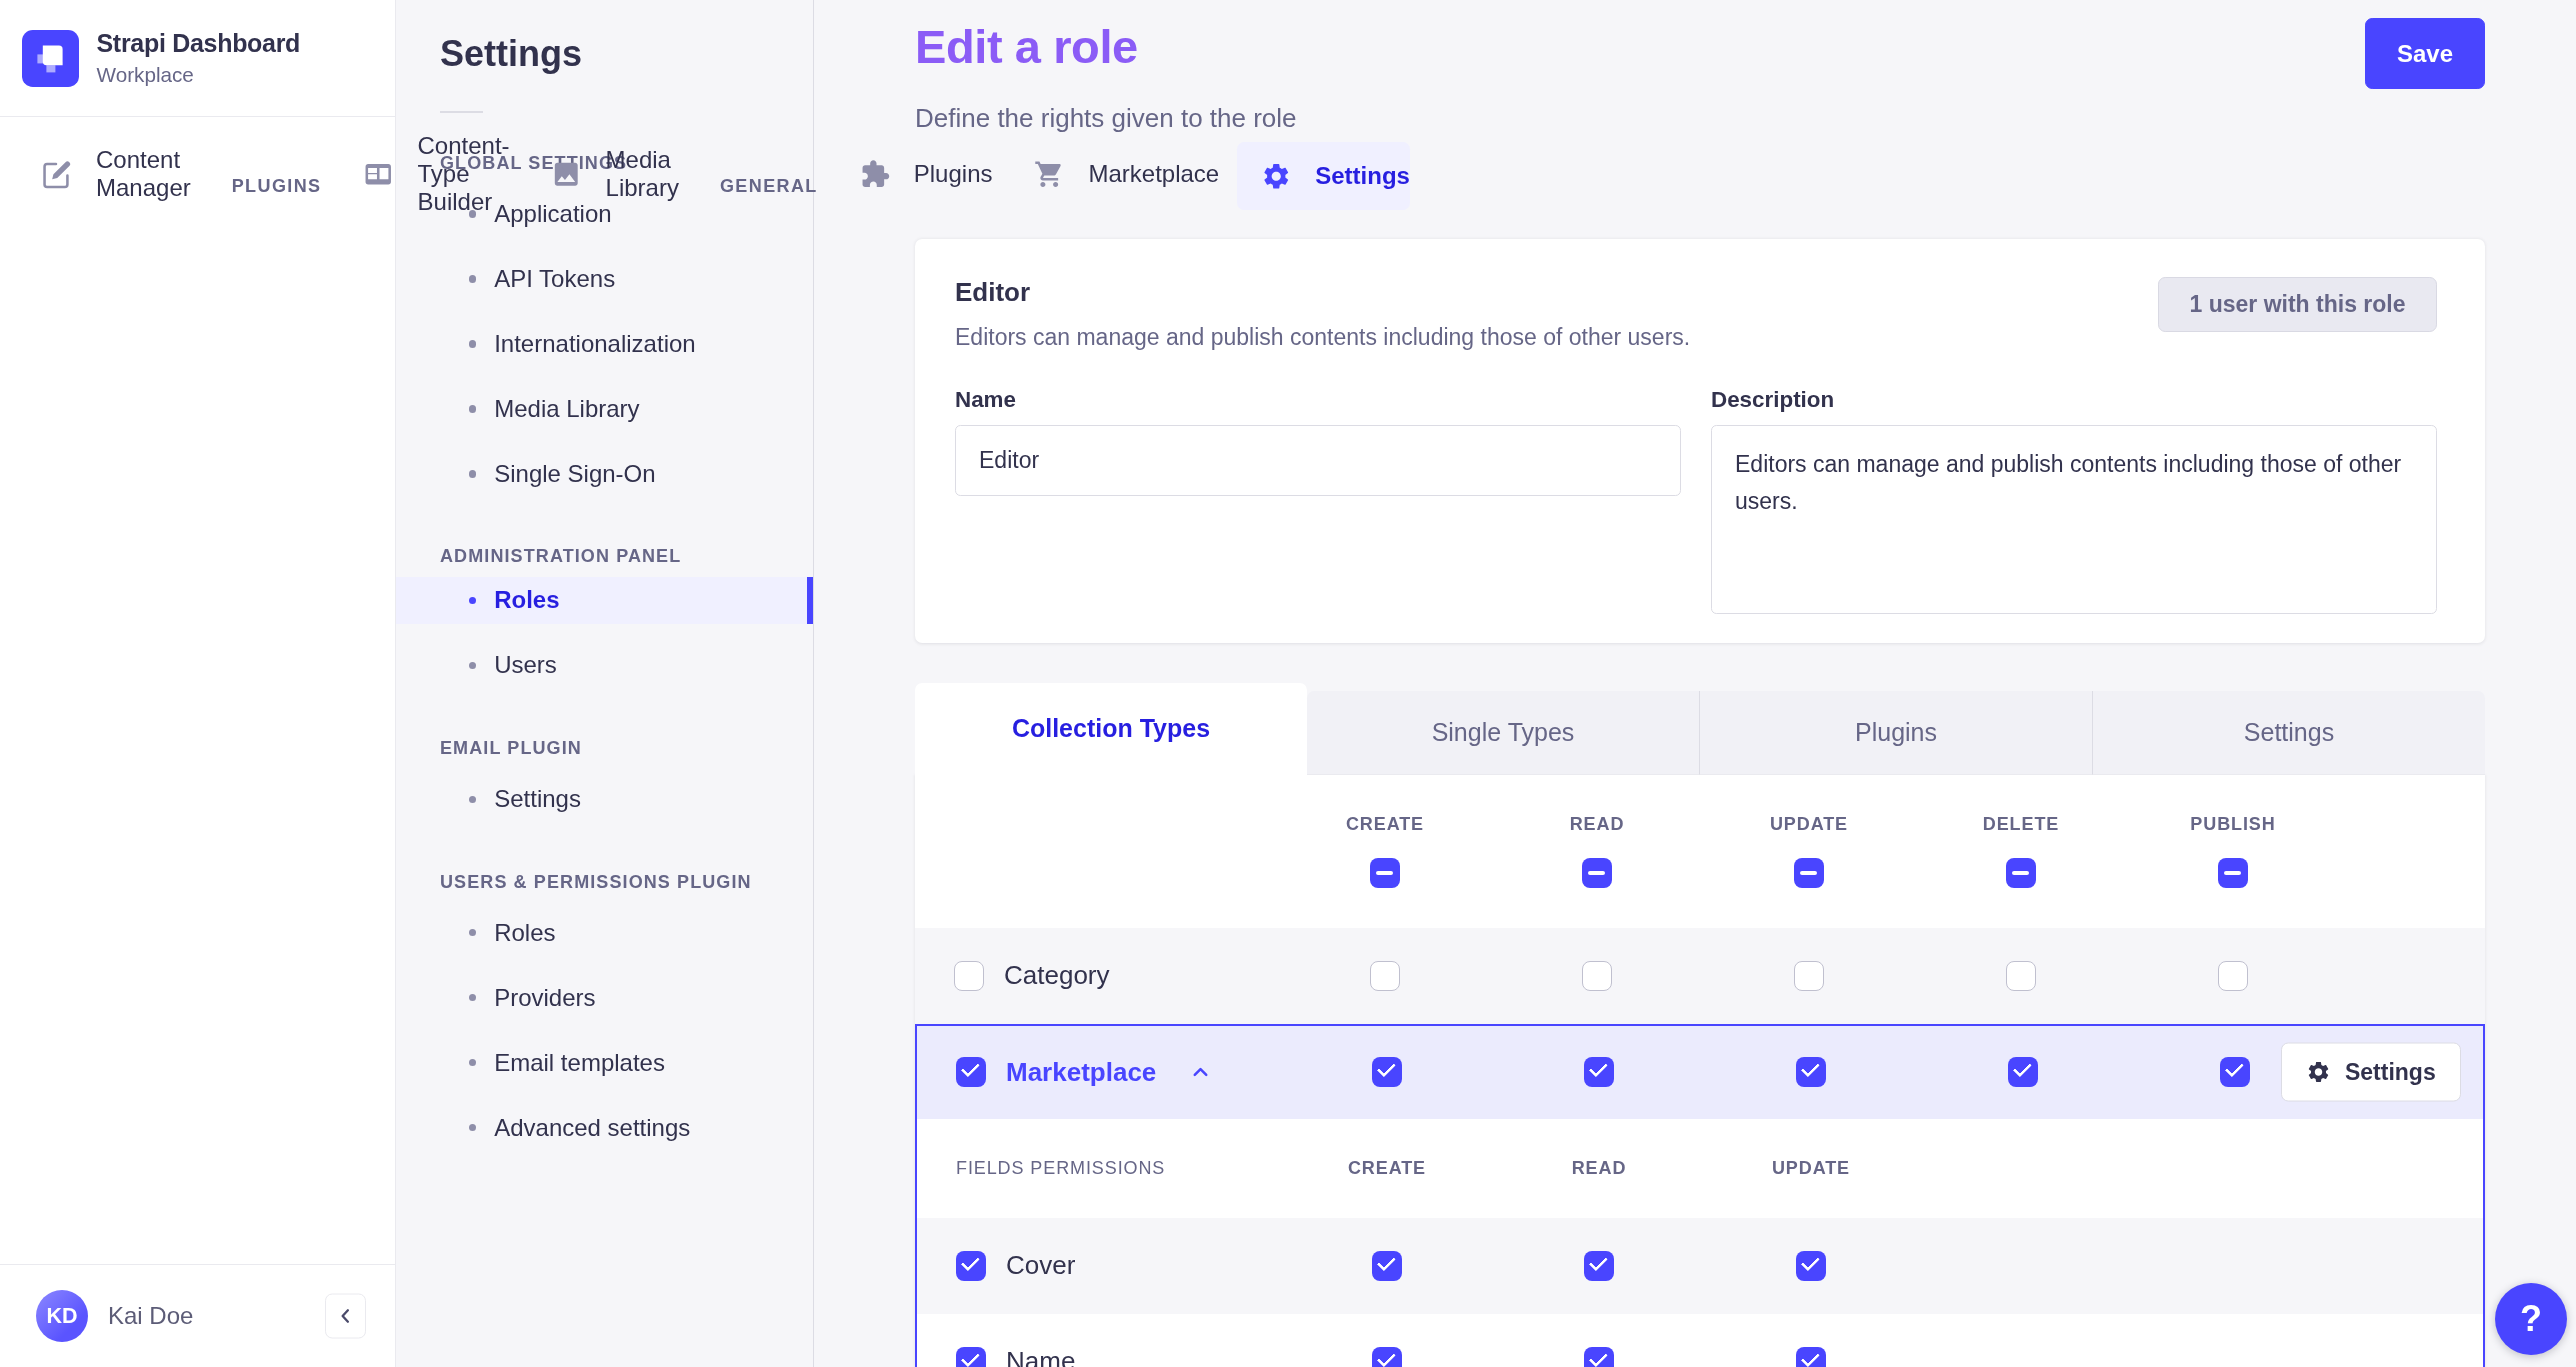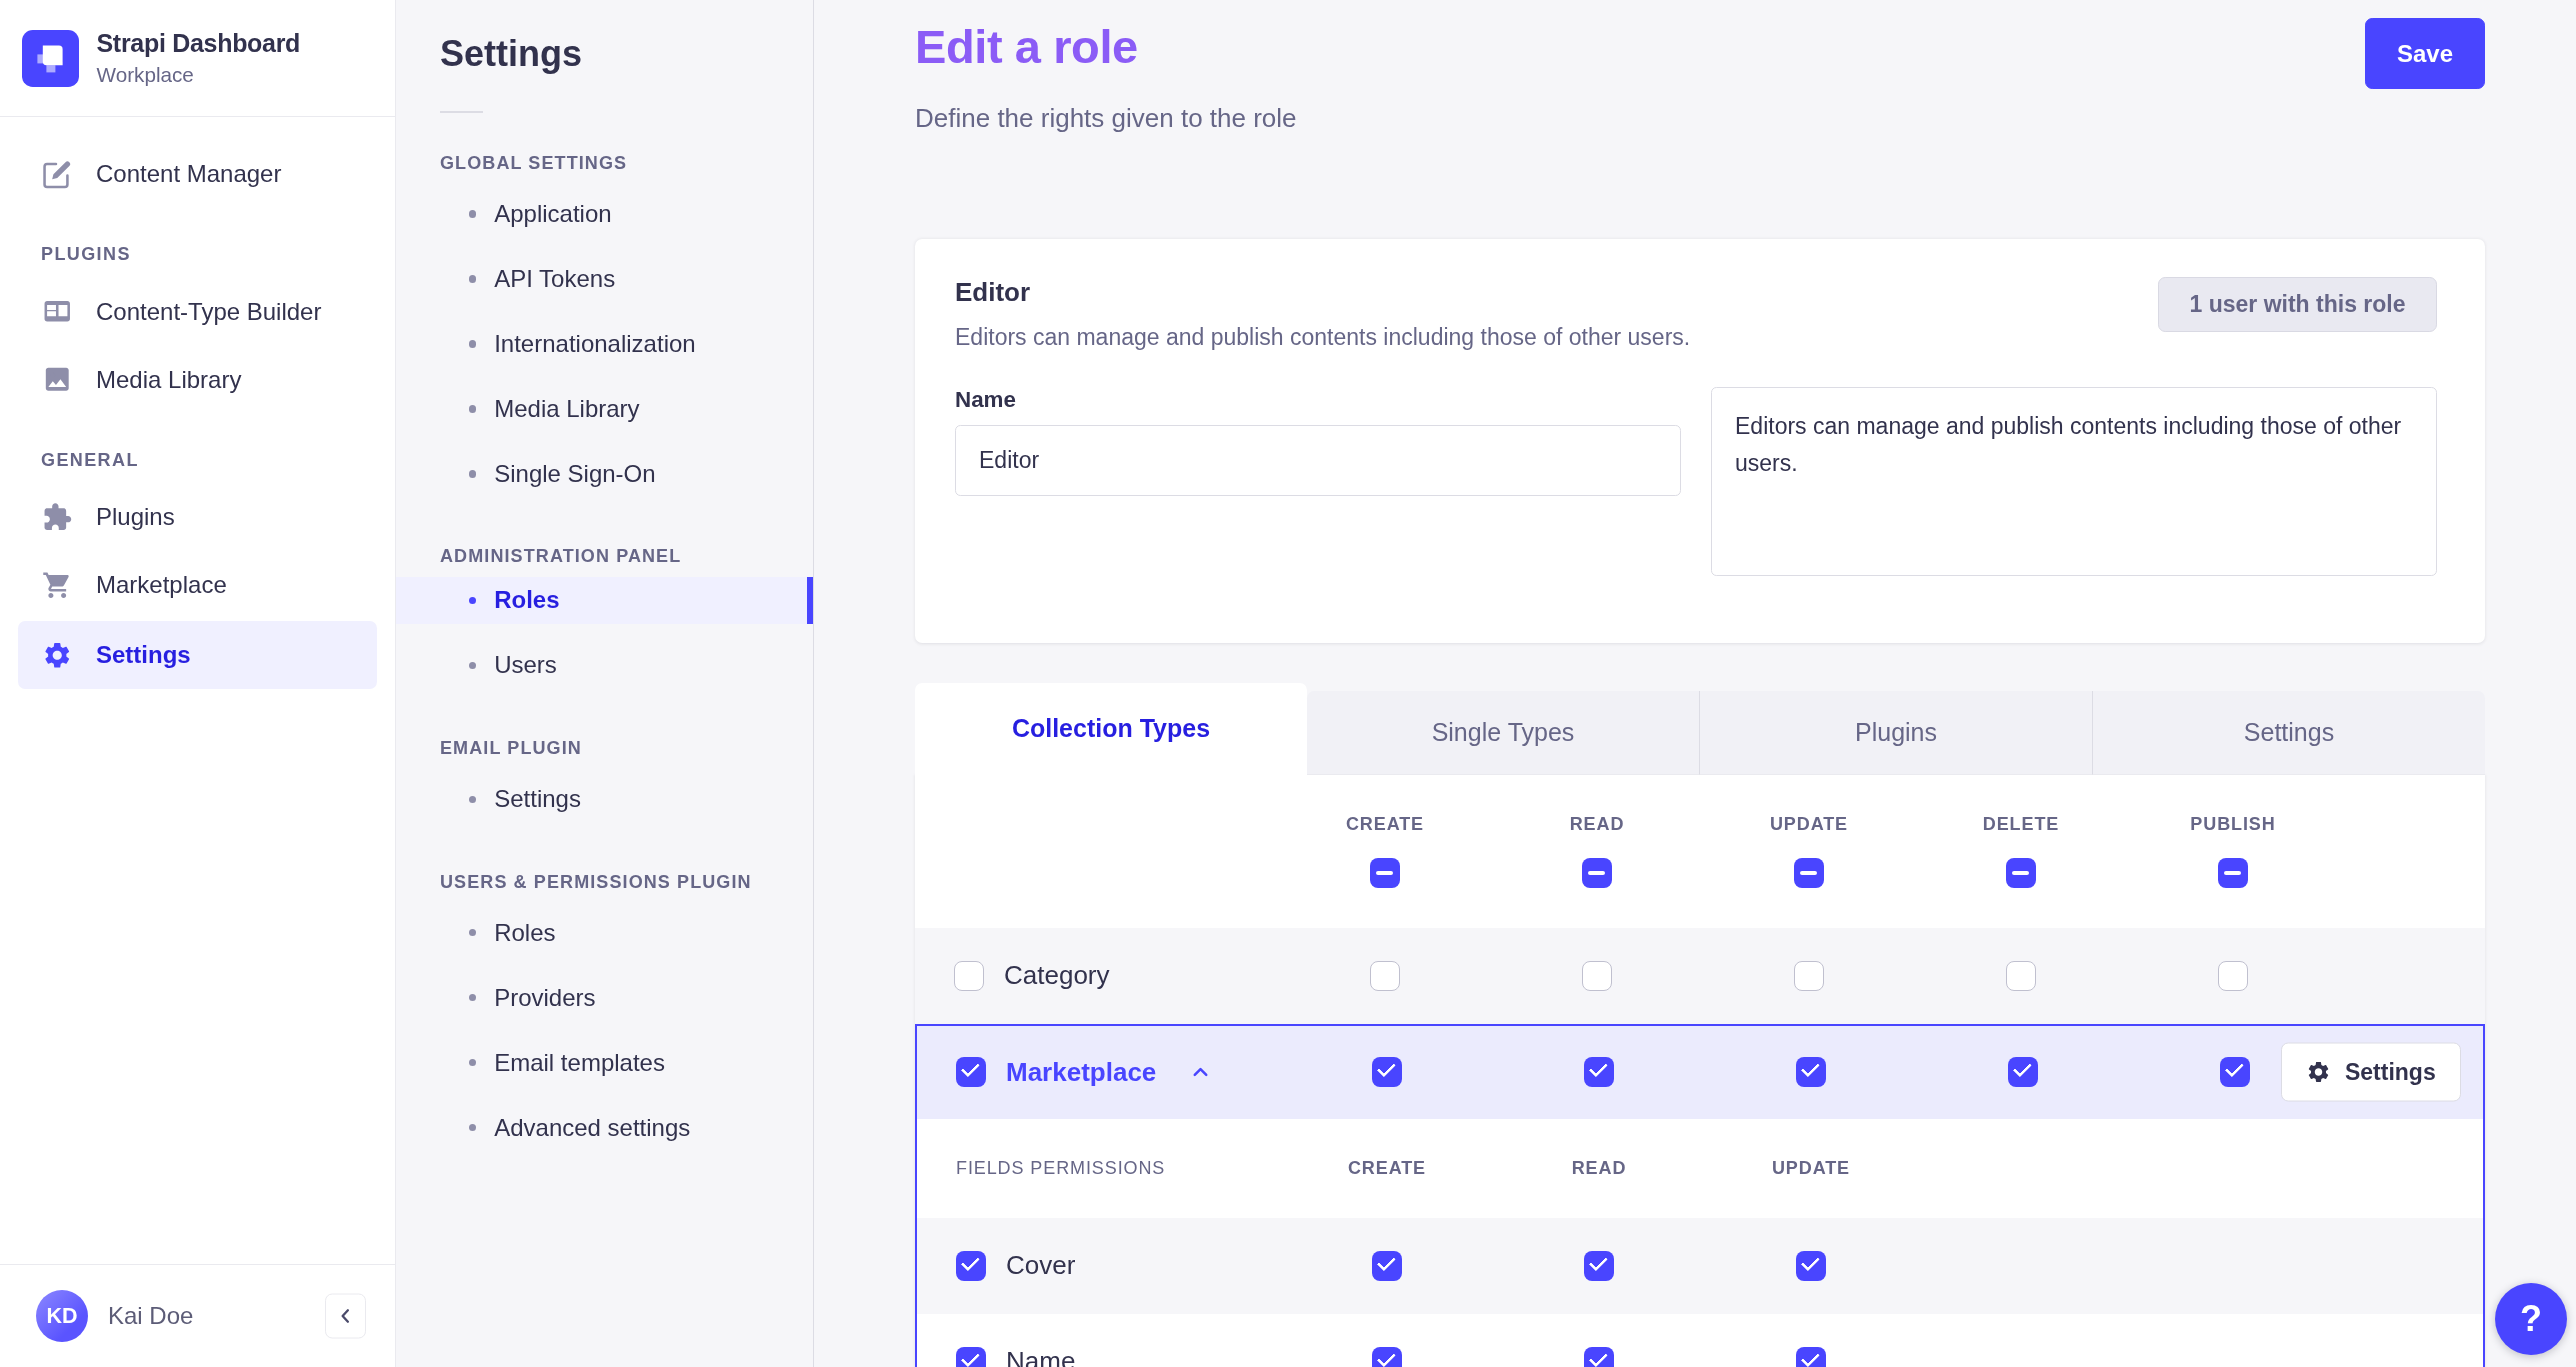--- a/index.html
+++ b/index.html
@@ -13,21 +13,21 @@
     position:absolute; left:0; top:0; width:396px; height:100%;
     background:#ffffff; border-right:0.9px solid #eaeaef;
     display:flex; flex-direction:column; z-index:5;
   }
   .brand{ display:flex; align-items:center; gap:18px; padding:25px 21.5px 25px 21.5px;
     height:117px; border-bottom:0.9px solid #eaeaef; cursor:pointer;}
   .logo{ width:57px; height:57px; border-radius:10.8px; background:#4945ff; flex:0 0 auto;
     display:flex; align-items:center; justify-content:center;}
   .brand-title{ font-size:25px; font-weight:bold; color:#32324d; letter-spacing:-0.3px;}
   .brand-sub{ font-size:20.7px; color:#666687; margin-top:4.5px;}
-  .nav{ padding-top:23px; display:flex; flex-direction:column;}
+  .nav{ padding-top:23px; display:flex; flex-direction:row;}
   .nav-item{ height:68px; display:flex; align-items:center; gap:23px; padding-left:41px;
     font-size:24px; color:#32324d; cursor:pointer;}
   .nav-item .nicon{ width:32px; height:32px; flex:0 0 auto; display:flex; align-items:center; justify-content:center;}
   .nav-item.active{ margin:1.8px 18px; padding-left:23px; height:68px;
     background:#f0f0ff; border-radius:7.2px; color:#271fe0; font-weight:bold;}
   .nav-section{ font-size:18px; font-weight:bold; letter-spacing:1.4px; color:#666687;
     margin:36px 0 12.6px 41px; text-transform:uppercase;}
   .sidebar-footer{ margin-top:auto; border-top:0.9px solid #eaeaef; height:103px;
     display:flex; align-items:center; padding:0 29px 0 36px; position:relative;}
   .avatar{ width:52px; height:52px; border-radius:50%;
@@ -281,20 +281,21 @@
           <div class="role-desc-p">Editors can manage and publish contents including those of other users.</div>
         </div>
         <button class="users-badge">1 user with this role</button>
       </div>
       <div class="role-fields">
         <div>
           <div class="field-label">Name</div>
           <input class="text-input" type="text" value="Editor" style="">
         </div>
         <div>
+          <div class="field-label">Description</div>
           <textarea class="textarea" style="">Editors can manage and publish contents including those of other users.</textarea>
         </div>
       </div>
     </section>
 
     <div class="tabs">
       <div class="tab active">Collection Types</div>
       <div class="tab inactive first">Single Types</div>
       <div class="tab inactive">Plugins</div>
       <div class="tab inactive last">Settings</div>

